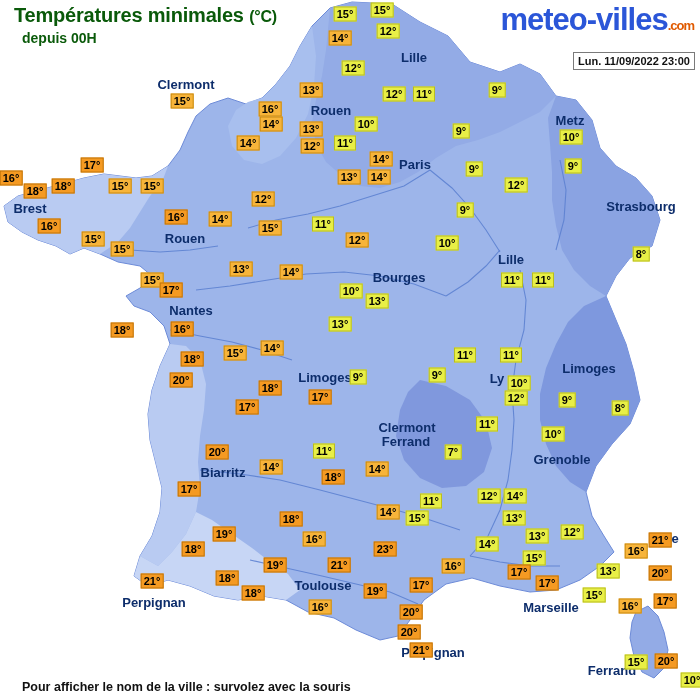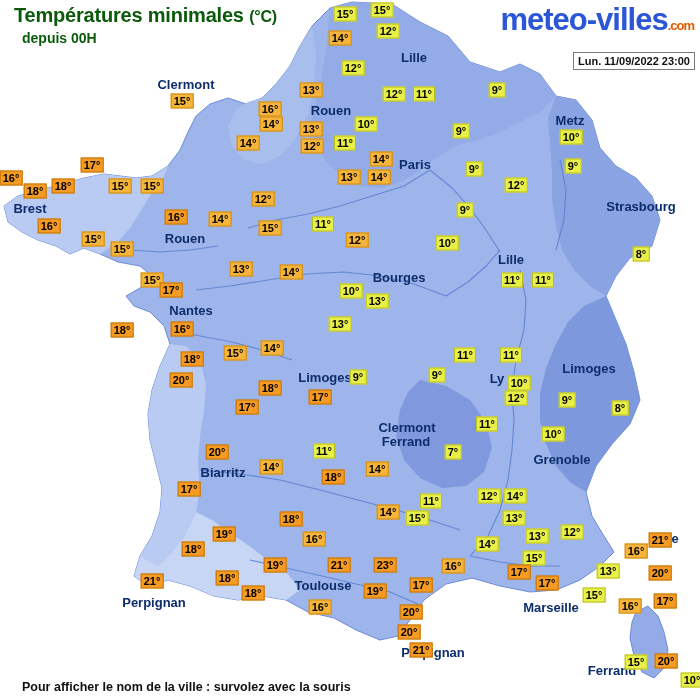--- a/index.html
+++ b/index.html
@@ -253,21 +253,21 @@
     <div class="t oo" style="left: 224px; top: 534px;">19°</div>
     <div class="t o" style="left: 314px; top: 539px;">16°</div>
     <div class="t y" style="left: 487px; top: 544px;">14°</div>
     <div class="t y" style="left: 537px; top: 536px;">13°</div>
     <div class="t y" style="left: 534px; top: 558px;">15°</div>
     <div class="t o" style="left: 636px; top: 551px;">16°</div>
     <div class="t oo" style="left: 660px; top: 540px;">21°</div>
     <div class="t oo" style="left: 193px; top: 549px;">18°</div>
     <div class="t oo" style="left: 275px; top: 565px;">19°</div>
     <div class="t oo" style="left: 339px; top: 565px;">21°</div>
-    <div class="t oo" style="left: 385px; top: 565px;">23°</div>
+    <div class="t oo" style="left: 385px; top: 549px;">23°</div>
     <div class="t o" style="left: 453px; top: 566px;">16°</div>
     <div class="t oo" style="left: 519px; top: 572px;">17°</div>
     <div class="t oo" style="left: 547px; top: 583px;">17°</div>
     <div class="t y" style="left: 608px; top: 571px;">13°</div>
     <div class="t oo" style="left: 660px; top: 573px;">20°</div>
     <div class="t oo" style="left: 152px; top: 581px;">21°</div>
     <div class="t oo" style="left: 227px; top: 578px;">18°</div>
     <div class="t oo" style="left: 253px; top: 593px;">18°</div>
     <div class="t oo" style="left: 375px; top: 591px;">19°</div>
     <div class="t oo" style="left: 421px; top: 585px;">17°</div>

